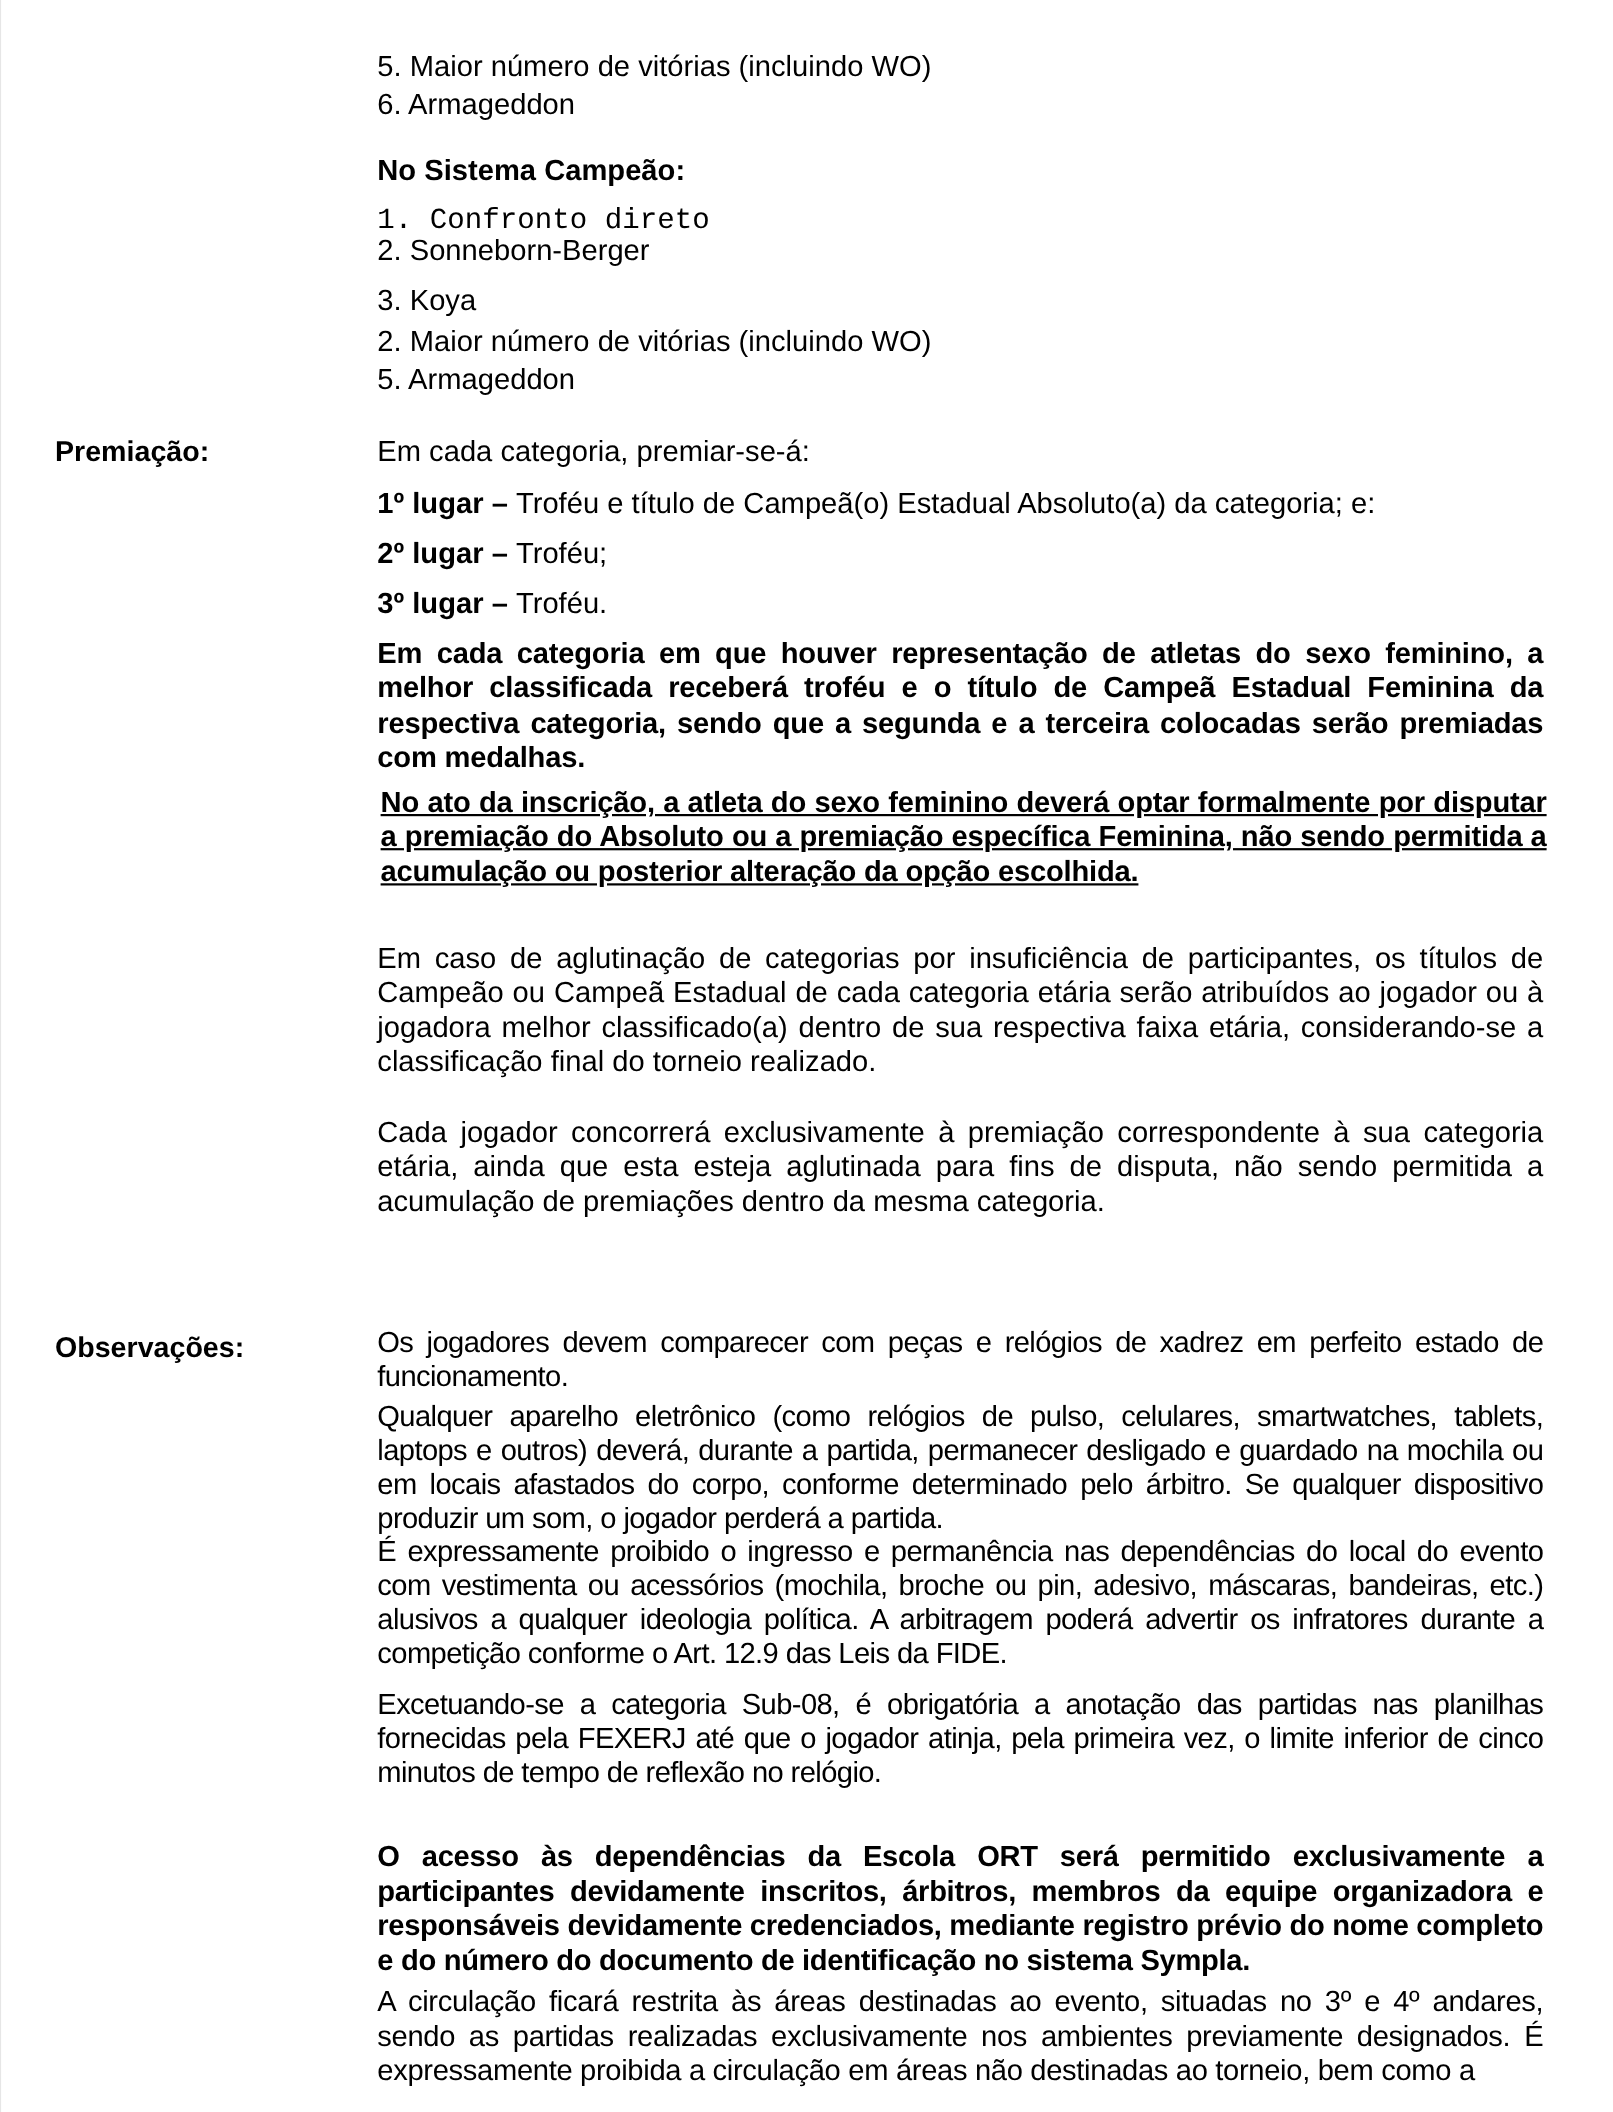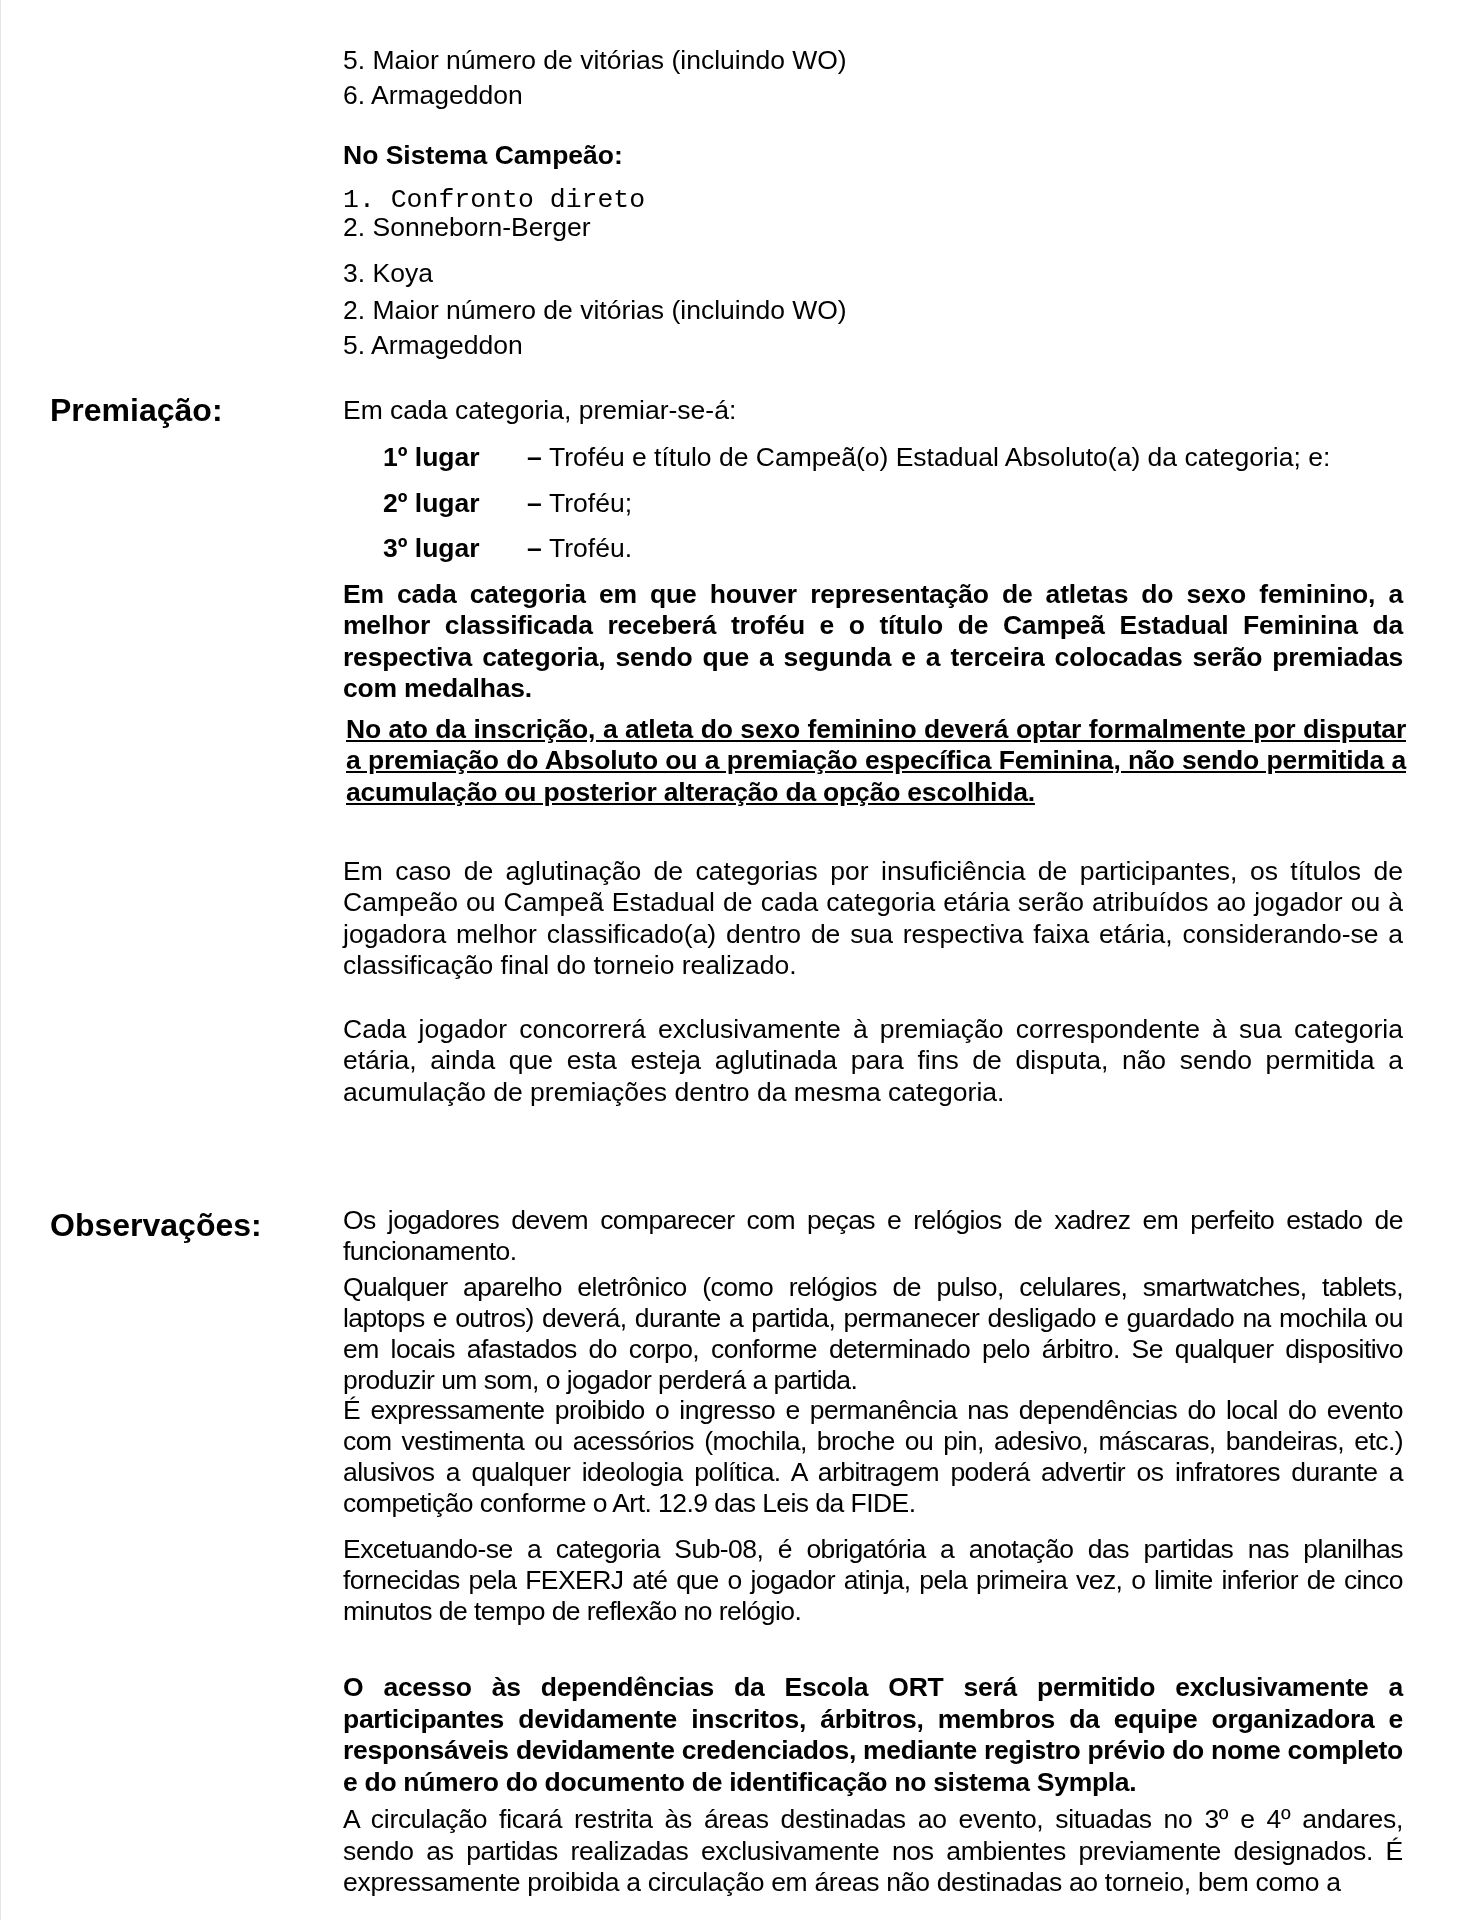--- a/index.html
+++ b/index.html
@@ -2,34 +2,34 @@
 <html><head>
   <meta charset="utf-8">
   <style>
     html, body { margin: 0; padding: 0; background: #ffffff; }
     body {
       width: 1466px; height: 1920px; position: relative; overflow: hidden;
       font-family: "Liberation Sans", sans-serif; color: #000000;
       border-left: 1px solid #e6e6e6; box-sizing: border-box;
     }
     .label {
-      position: absolute; left: 49px; font-weight: bold; font-size: 32px;
+      position: absolute; left: 49px; font-weight: bold; font-size: 26px;
       line-height: 30px; white-space: nowrap;
     }
     .col {
       position: absolute; left: 342px; width: 1060px; font-size: 26.5px;
     }
     .line { position: absolute; left: 0; white-space: nowrap; line-height: 30px; }
     .para {
       position: absolute; left: 0; width: 1060px; text-align: justify;
       text-align-last: left; line-height: 31.3px; hyphens: none;
     }
     .bold { font-weight: bold; }
     .condensed { letter-spacing: -0.55px; word-spacing: 0px; }
-    b { font-weight: bold; margin-left: 40px; }
+    b { font-weight: bold; }
   </style>
 </head>
 <body>
 
 <div class="col" style="top:0;">
   <div class="line" style="top:45px;text-align:right;">5. Maior número de vitórias (incluindo WO)</div>
   <div class="line" style="top:80px;">6. Armageddon</div>
 
   <div class="line bold" style="top:140px;">No Sistema Campeão:</div>
   <div class="line" style="top:185px;font-family:Liberation Mono, monospace;">1. Confronto direto</div>

